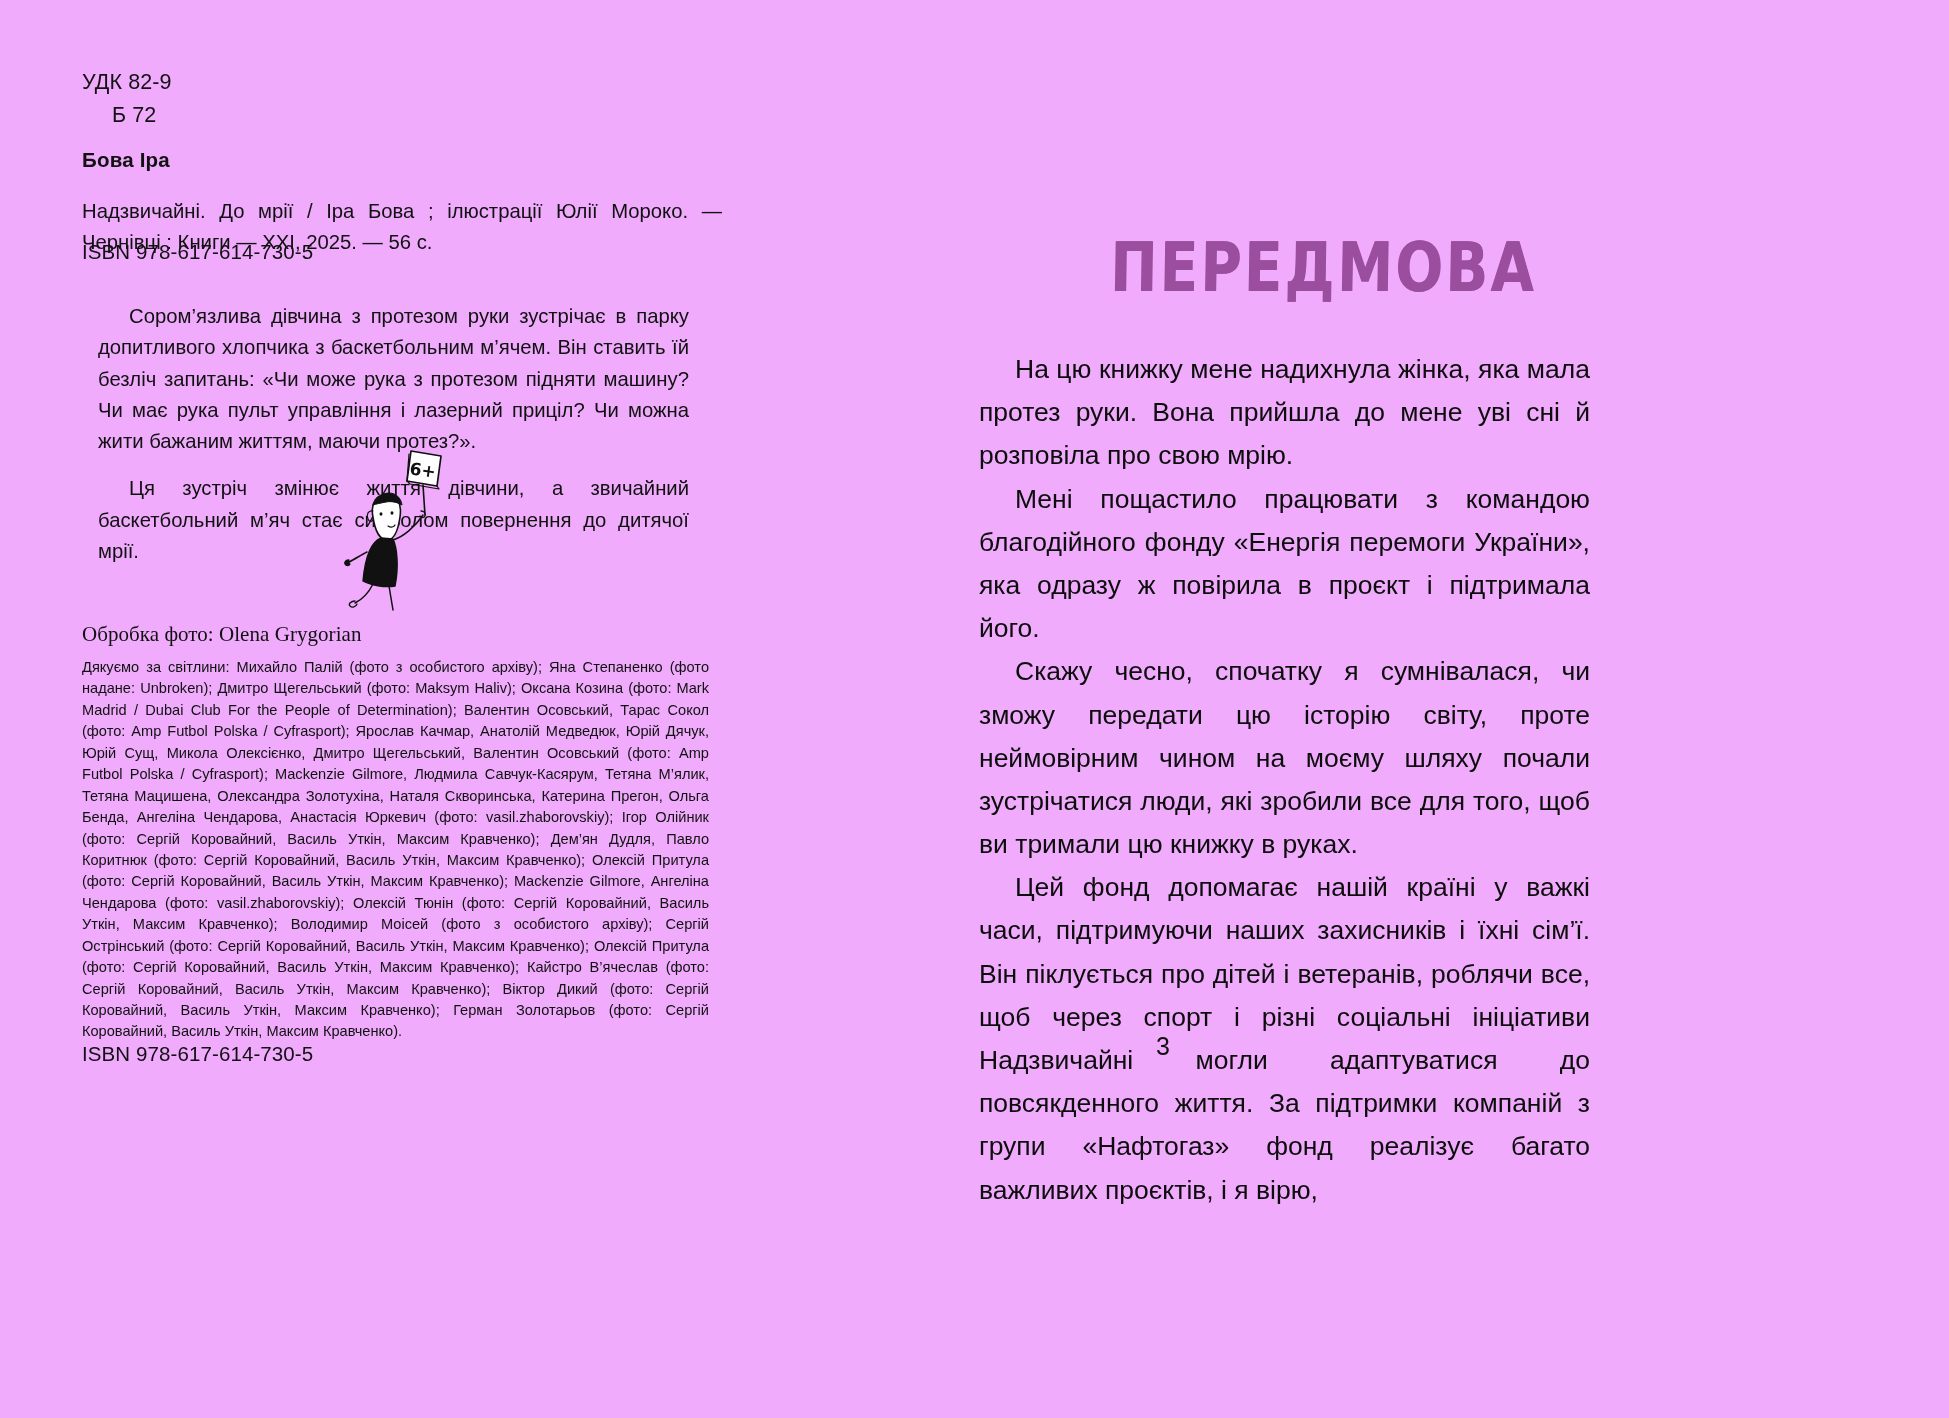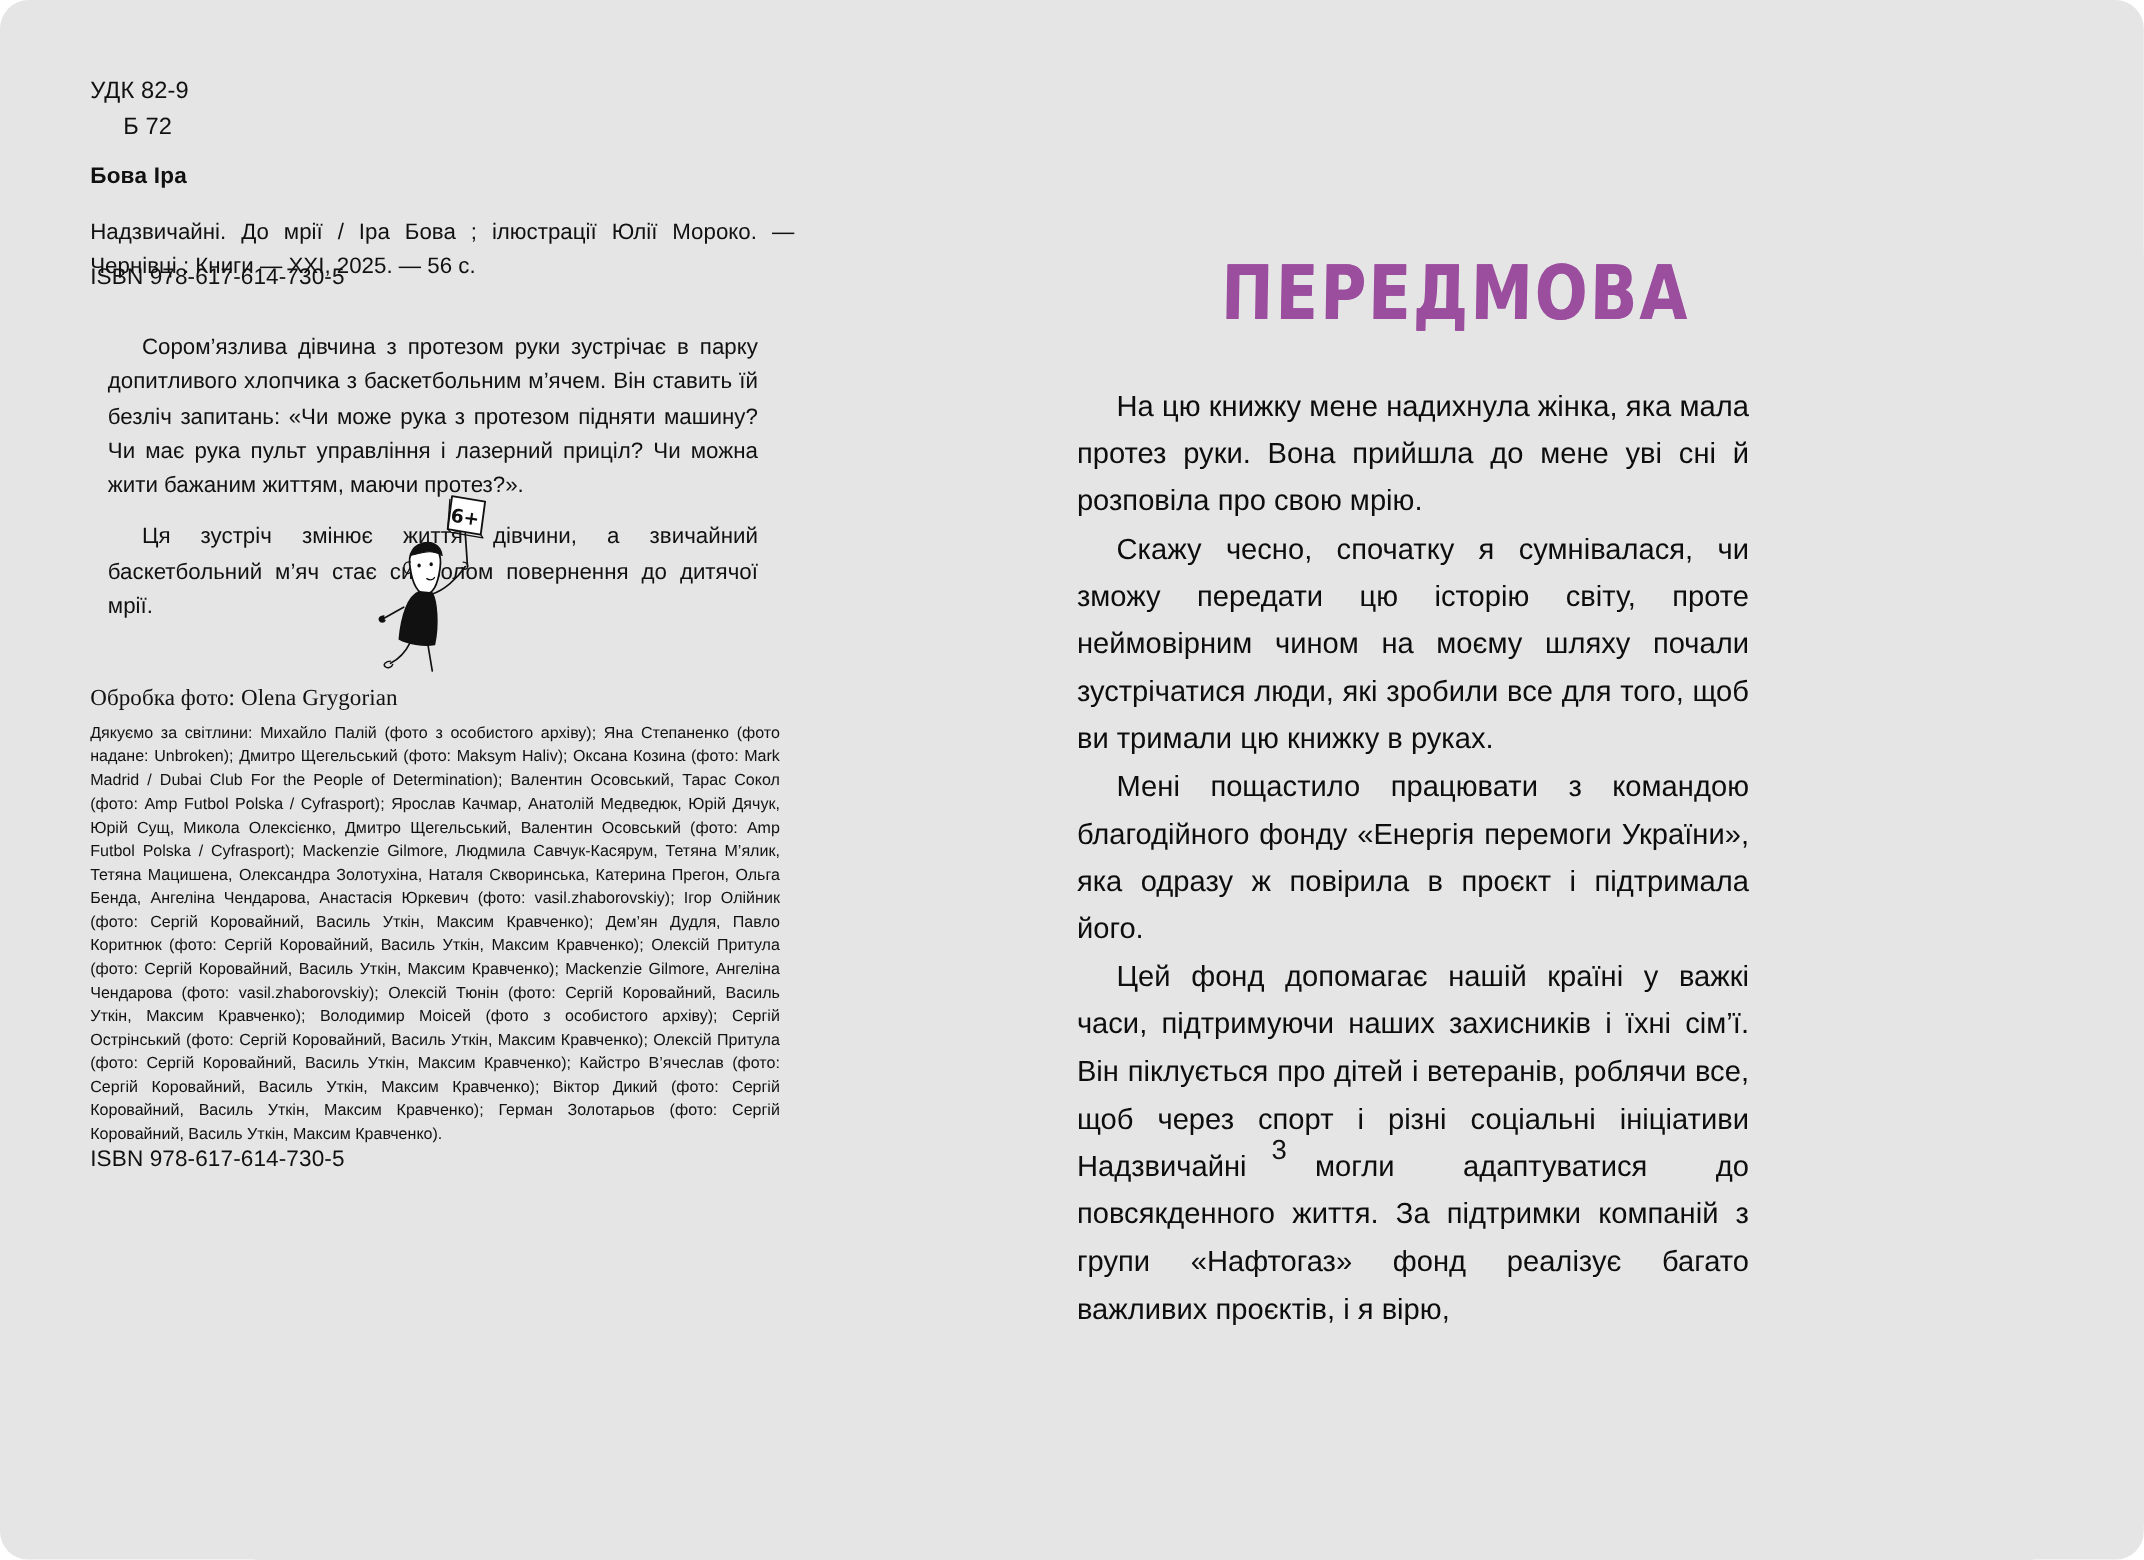--- a/index.html
+++ b/index.html
@@ -9,23 +9,22 @@
     background: #ffffff;
   }
   body {
     font-family: "Liberation Sans", sans-serif;
     color: #111111;
   }
   #spread {
     position: relative;
     width: 1949px;
     height: 1418px;
-    background: #e5e5e5;
+    background: #f0abfc;
     overflow: hidden;
-    border-radius: 26px;
   }
 
   
   #left-page {
     position: absolute;
     left: 0; top: 0;
     width: 974px; height: 1418px;
   }
 
   .udk-block {
@@ -235,21 +234,21 @@
 
     <div class="isbn-bottom">ISBN 978-617-614-730-5</div>
   </div>
 
   <div id="right-page">
 
     <div class="chapter-title">ПЕРЕДМОВА</div>
 
     <div class="body-text">
       <p>На цю книжку мене надихнула жінка, яка мала протез руки. Вона прийшла до мене уві сні й розповіла про свою мрію.</p>
+      <p>Мені пощастило працювати з командою благодійного фонду «Енергія перемоги України», яка одразу ж повірила в проєкт і підтримала його.</p>
       <p>Скажу чесно, спочатку я сумнівалася, чи зможу передати цю історію світу, проте неймовірним чином на моєму шляху почали зустрічатися люди, які зробили все для того, щоб ви тримали цю книжку в руках.</p>
-      <p>Мені пощастило працювати з командою благодійного фонду «Енергія перемоги України», яка одразу ж повірила в проєкт і підтримала його.</p>
       <p>Цей фонд допомагає нашій країні у важкі часи, підтримуючи наших захисників і їхні сім’ї. Він піклується про дітей і ветеранів, роблячи все, щоб через спорт і різні соціальні ініціативи Надзвичайні могли адаптуватися до повсякденного життя. За підтримки компаній з групи «Нафтогаз» фонд реалізує багато важливих проєктів, і я вірю,</p>
     </div>
 
     <div class="page-number">3</div>
   </div>
 
 </div>
 
 </body></html>

